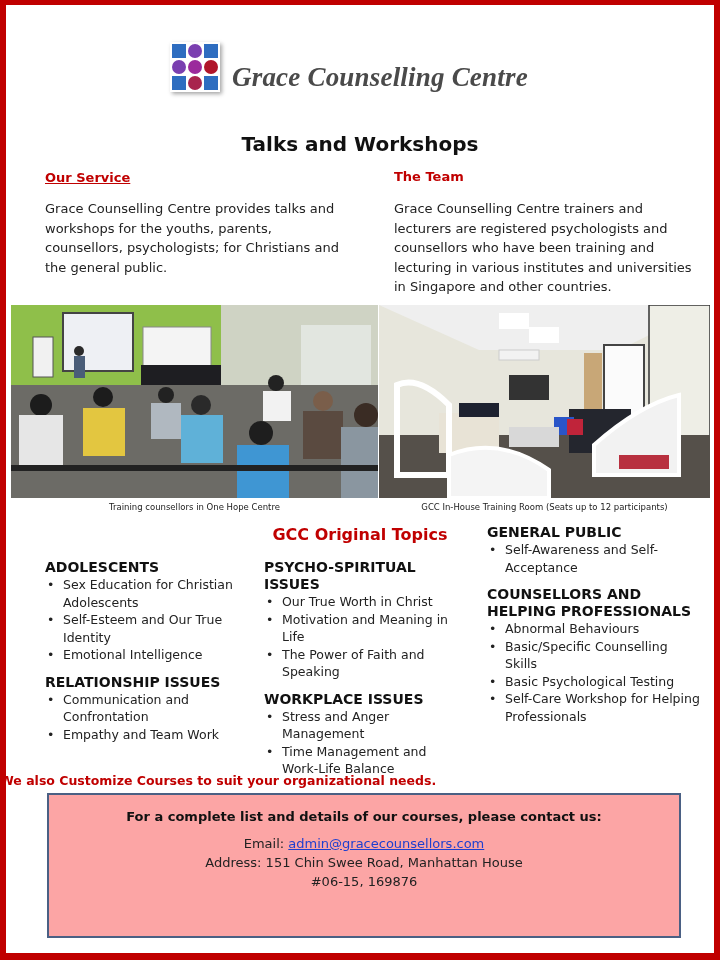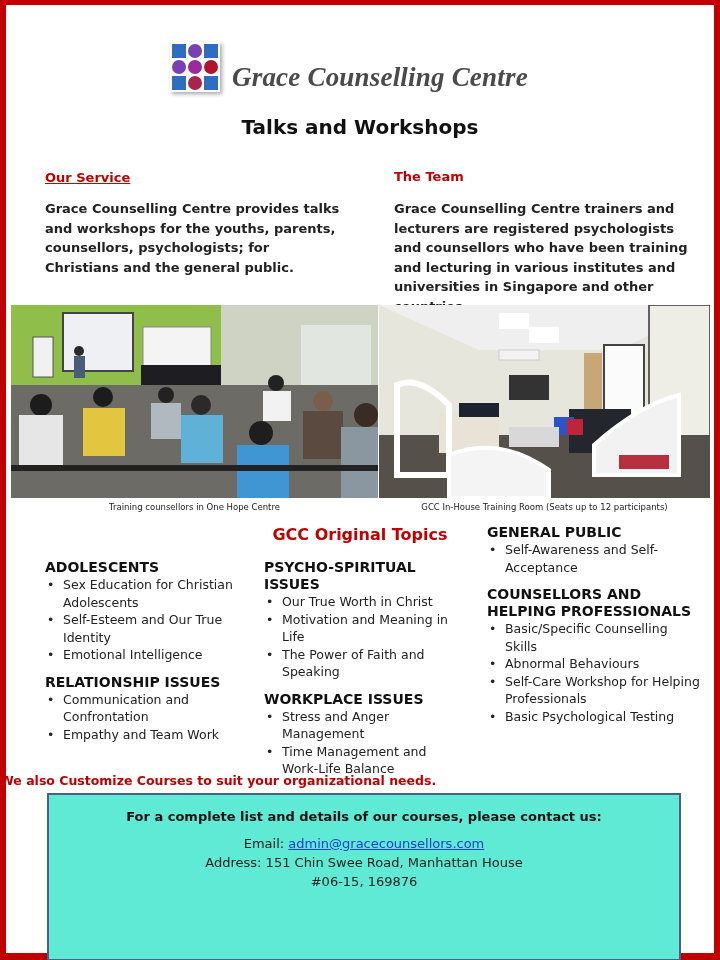--- a/index.html
+++ b/index.html
@@ -8,35 +8,35 @@
   .frame { position:absolute; left:0; top:0; width:720px; height:960px; box-sizing:border-box;
            border-top:5px solid #c00000; border-left:6px solid #c00000; border-right:6px solid #c00000;
            border-bottom:7px solid #c00000; pointer-events:none; }
   .logo-wrap { position:absolute; left:170px; top:42px; display:flex; align-items:flex-end; }
   .logo { width:46px; height:46px; display:grid; grid-template-columns:repeat(3,14px); grid-template-rows:repeat(3,14px);
           gap:2px; padding:2px; background:#fff; box-shadow:2px 2px 4px rgba(0,0,0,0.35); }
   .sq { width:14px; height:14px; background:#2e6dc0; }
   .ci { width:14px; height:14px; border-radius:50%; }
   .brand { font-family:"Liberation Serif","DejaVu Serif",serif; font-weight:bold; font-size:27px; color:#4a4a4a;
            margin-left:12px; line-height:30px; letter-spacing:0.2px;font-style:italic; }
-  .title { position:absolute; left:0; width:720px; top:115px; text-align:center; font-weight:bold; font-size:20px; color:#111; }
+  .title { position:absolute; left:0; width:720px; top:132px; text-align:center; font-weight:bold; font-size:20px; color:#111; }
   .sec-head { position:absolute; font-weight:bold; font-size:13px; color:#c00000; }
-  .sec-body { position:absolute; font-size:13px; line-height:19.5px; color:#222;font-weight:bold; }
+  .sec-body { position:absolute; font-size:13px; line-height:19.5px; color:#222; }
   .photo { position:absolute; top:305px; height:193px; overflow:hidden; }
   .caption { position:absolute; top:502px; font-size:8.5px; color:#222; text-align:center; }
   .topics-title { position:absolute; left:0; width:720px; top:525px; text-align:center; font-weight:bold; font-size:16px; color:#c00000; }
   .col { position:absolute; font-size:12.5px; color:#222; }
   .grp-head { font-weight:bold; font-size:14px; line-height:17px; color:#111; }
   .grp { margin-bottom:10px; }
   ul.items { list-style:none; margin:0; padding:0; }
   ul.items li { position:relative; padding-left:18px; line-height:17.5px; }
   ul.items li::before { content:"•"; position:absolute; left:2px; top:0; }
   .custom { position:absolute; left:0; width:720px; top:773px; font-weight:bold; font-size:12.5px; color:#c00000; }
-  .contact { position:absolute; left:47px; top:793px; width:634px; height:168px; box-sizing:border-box;
-             background:#5eead4; border:2.5px solid #4a6084; text-align:center; }
+  .contact { position:absolute; left:47px; top:793px; width:634px; height:145px; box-sizing:border-box;
+             background:#fca5a5; border:2.5px solid #4a6084; text-align:center; }
   .contact .lead { font-weight:bold; font-size:13px; margin-top:14px; color:#111; }
   .contact .lines { margin-top:10px; font-size:13px; line-height:19px; color:#222; }
   .contact a { color:#1f3fcf; text-decoration:underline; }
 </style>
 </head>
 <body>
 
 <div class="frame"></div>
 
 <div class="logo-wrap">
@@ -163,24 +163,24 @@
 <div class="col" style="left:487px; top:524px; width:215px;">
   <div class="grp">
     <div class="grp-head">GENERAL PUBLIC</div>
     <ul class="items">
       <li>Self-Awareness and Self-Acceptance</li>
     </ul>
   </div>
   <div class="grp">
     <div class="grp-head">COUNSELLORS AND HELPING PROFESSIONALS</div>
     <ul class="items">
+      <li>Abnormal Behaviours</li>
       <li>Basic/Specific Counselling Skills</li>
-      <li>Abnormal Behaviours</li>
+      <li>Basic Psychological Testing</li>
       <li>Self-Care Workshop for Helping Professionals</li>
-      <li>Basic Psychological Testing</li>
     </ul>
   </div>
 </div>
 
 <div class="custom">We also Customize Courses to suit your organizational needs.</div>
 
 <div class="contact">
   <div class="lead">For a complete list and details of our courses, please contact us:</div>
   <div class="lines">
     <div><span>Email: </span><a>admin@gracecounsellors.com</a></div>

